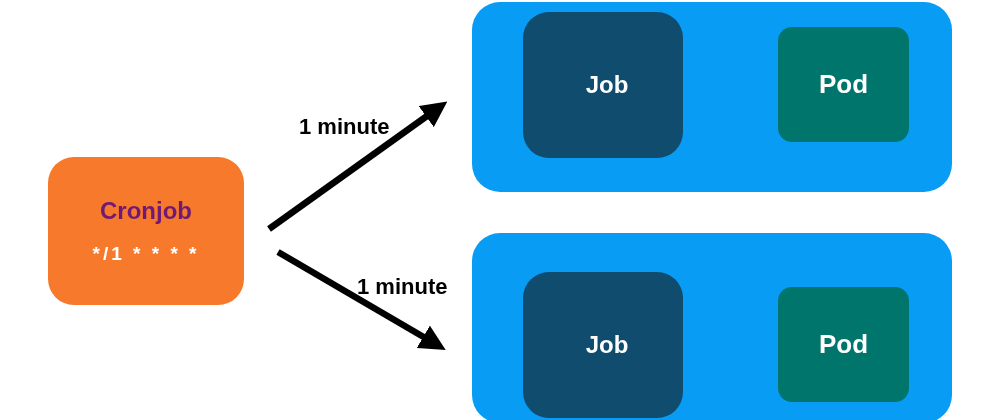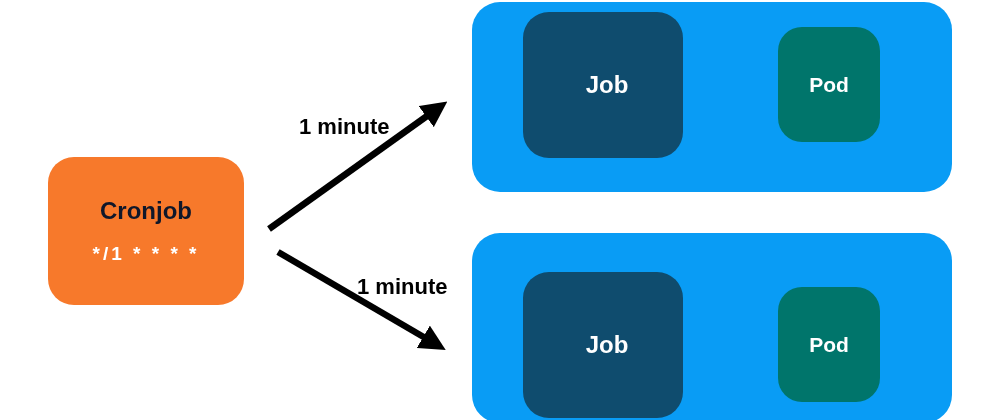--- a/index.html
+++ b/index.html
@@ -45,23 +45,23 @@
   .group.top { top: 2px; }
   .group.bottom { top: 233px; }
   .job-node {
     width: 160px; height: 146px;
     border-radius: 26px;
     font-size: 24px;
     color: #ffffff;
     padding-left: 8px;
   }
   .pod-node {
-    width: 102px; height: 115px;
-    border-radius: 24px;
-    font-size: 21px;
+    width: 131px; height: 115px;
+    border-radius: 14px;
+    font-size: 26px;
     color: #ffffff;
   }
   .group.top .job-node { left: 51px; top: 10px; }
   .group.top .pod-node { left: 306px; top: 25px; }
   .group.bottom .job-node { left: 51px; top: 39px; }
   .group.bottom .pod-node { left: 306px; top: 54px; }
   .edge-label {
     position: absolute;
     font-size: 22px;
     font-weight: bold;
@@ -81,21 +81,21 @@
         <path d="M 0 0 L 10 5 L 0 10 z" style="fill: rgb(0, 0, 0);"></path>
       </marker>
     </defs>
     <line x1="269" y1="229" x2="441" y2="106" stroke-width="6.5" marker-end="url(#ah)" style="stroke: rgb(0, 0, 0);"></line>
     <line x1="278" y1="252" x2="439" y2="346" stroke-width="6.5" marker-end="url(#ah)" style="stroke: rgb(0, 0, 0);"></line>
     <line x1="697" y1="93" x2="764" y2="93" stroke-width="5" marker-end="url(#ah)" style="stroke: rgb(0, 0, 0);"></line>
     <line x1="697" y1="352" x2="764" y2="352" stroke-width="5" marker-end="url(#ah)" style="stroke: rgb(0, 0, 0);"></line>
   </svg>
 
   <div class="node cronjob-node" style="background: rgb(247, 121, 43);">
-    <span class="cronjob-title" style="color: #0f172a;">Cronjob</span>
+    <span class="cronjob-title" style="color: #701a75;">Cronjob</span>
     <span class="cronjob-schedule" style="color: rgb(255, 255, 255);">*/1 * * * *</span>
   </div>
 
   <span class="edge-label top" style="color: rgb(0, 0, 0);">1 minute</span>
   <span class="edge-label bottom" style="color: rgb(0, 0, 0);">1 minute</span>
 
   <div class="group top" style="background: rgb(9, 156, 245);">
     <div class="node job-node" style="background: rgb(15, 76, 110);">
       <span style="color: rgb(255, 255, 255);">Job</span>
     </div>

